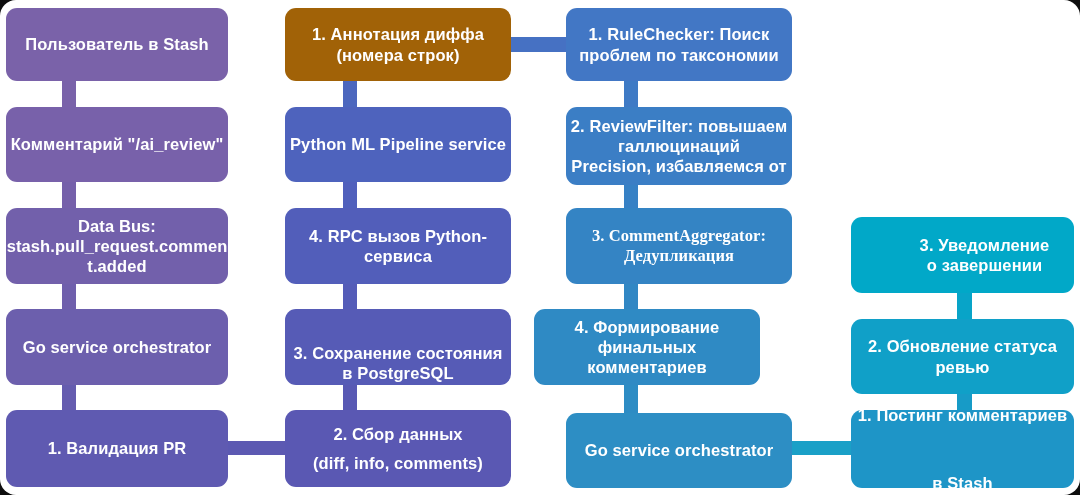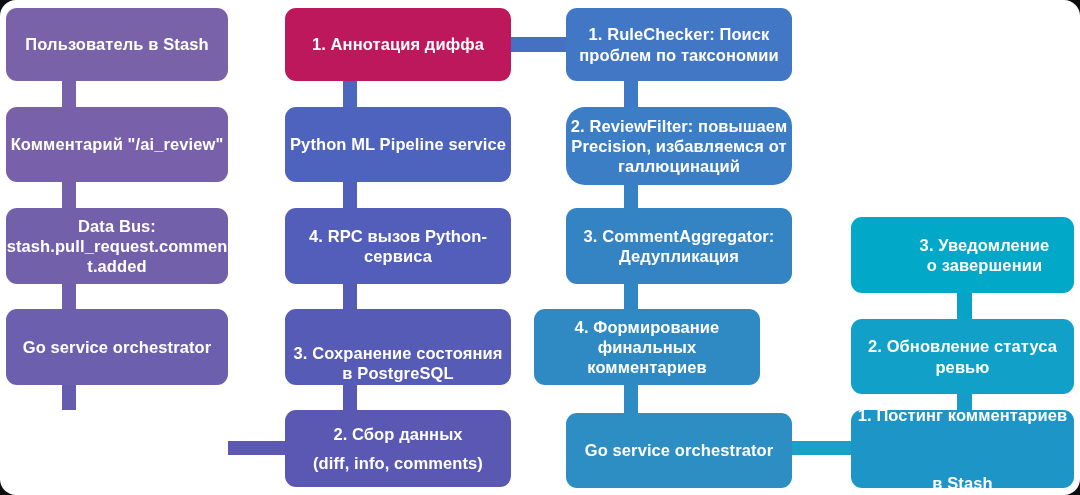--- a/index.html
+++ b/index.html
@@ -47,48 +47,52 @@
       <div class="line">Комментарий "/ai_review"</div>
     </div>
     <div class="box" style="left: 6px; top: 208px; width: 222px; height: 76px; background: rgb(114, 96, 171);">
       <div class="line">Data Bus:</div>
       <div class="line">stash.pull_request.commen</div>
       <div class="line">t.added</div>
     </div>
     <div class="box" style="left: 6px; top: 309px; width: 222px; height: 76px; background: rgb(108, 95, 173);">
       <div class="line">Go service orchestrator</div>
     </div>
-    <div class="box" style="left: 285px; top: 8px; width: 226px; height: 73px; background: #be185d;">
+    <div class="box" style="left: 6px; top: 410px; width: 222px; height: 77px; background: rgb(95, 90, 177);">
+      <div class="line">1. Валидация PR</div>
+    </div>
+    <div class="box" style="left: 285px; top: 8px; width: 226px; height: 73px; background: #a16207;">
       <div class="line">1. Аннотация диффа</div>
+      <div class="line">(номера строк)</div>
     </div>
     <div class="box" style="left: 285px; top: 107px; width: 226px; height: 75px; background: rgb(78, 99, 189); align-items: center;">
       <div class="line">Python ML Pipeline service</div>
     </div>
     <div class="box" style="left: 285px; top: 208px; width: 226px; height: 76px; background: rgb(82, 94, 186);">
       <div class="line">4. RPC вызов Python-</div>
       <div class="line">сервиса</div>
     </div>
     <div class="box" style="left: 285px; top: 309px; width: 226px; height: 76px; background: rgb(86, 91, 182); justify-content: flex-end;">
       <div class="line">3. Сохранение состояния</div>
       <div class="line">в PostgreSQL</div>
     </div>
     <div class="box" style="left: 285px; top: 410px; width: 226px; height: 77px; background: rgb(90, 88, 179); gap: 8px;">
       <div class="line">2. Сбор данных</div>
       <div class="line">(diff, info, comments)</div>
     </div>
     <div class="box" style="left: 566px; top: 8px; width: 226px; height: 73px; background: rgb(66, 119, 197);">
       <div class="line">1. RuleChecker: Поиск</div>
       <div class="line">проблем по таксономии</div>
     </div>
-    <div class="box" style="left: 566px; top: 107px; width: 226px; height: 78px; background: rgb(59, 126, 197); border-radius: 19px;">
+    <div class="box" style="left: 566px; top: 107px; width: 226px; height: 78px; background: rgb(59, 126, 197);">
       <div class="line">2. ReviewFilter: повышаем</div>
+      <div class="line">галлюцинаций</div>
       <div class="line">Precision, избавляемся от</div>
-      <div class="line">галлюцинаций</div>
     </div>
-    <div class="box" style="left: 566px; top: 208px; width: 226px; height: 76px; background: rgb(52, 132, 196);">
+    <div class="box" style="left: 566px; top: 208px; width: 226px; height: 76px; background: rgb(52, 132, 196); font-family: Liberation Serif, serif;">
       <div class="line">3. CommentAggregator:</div>
       <div class="line">Дедупликация</div>
     </div>
     <div class="box" style="left: 534px; top: 309px; width: 226px; height: 76px; background: rgb(47, 138, 196);">
       <div class="line">4. Формирование</div>
       <div class="line">финальных</div>
       <div class="line">комментариев</div>
     </div>
     <div class="box" style="left: 566px; top: 413px; width: 226px; height: 75px; background: rgb(45, 142, 196);">
       <div class="line">Go service orchestrator</div>

